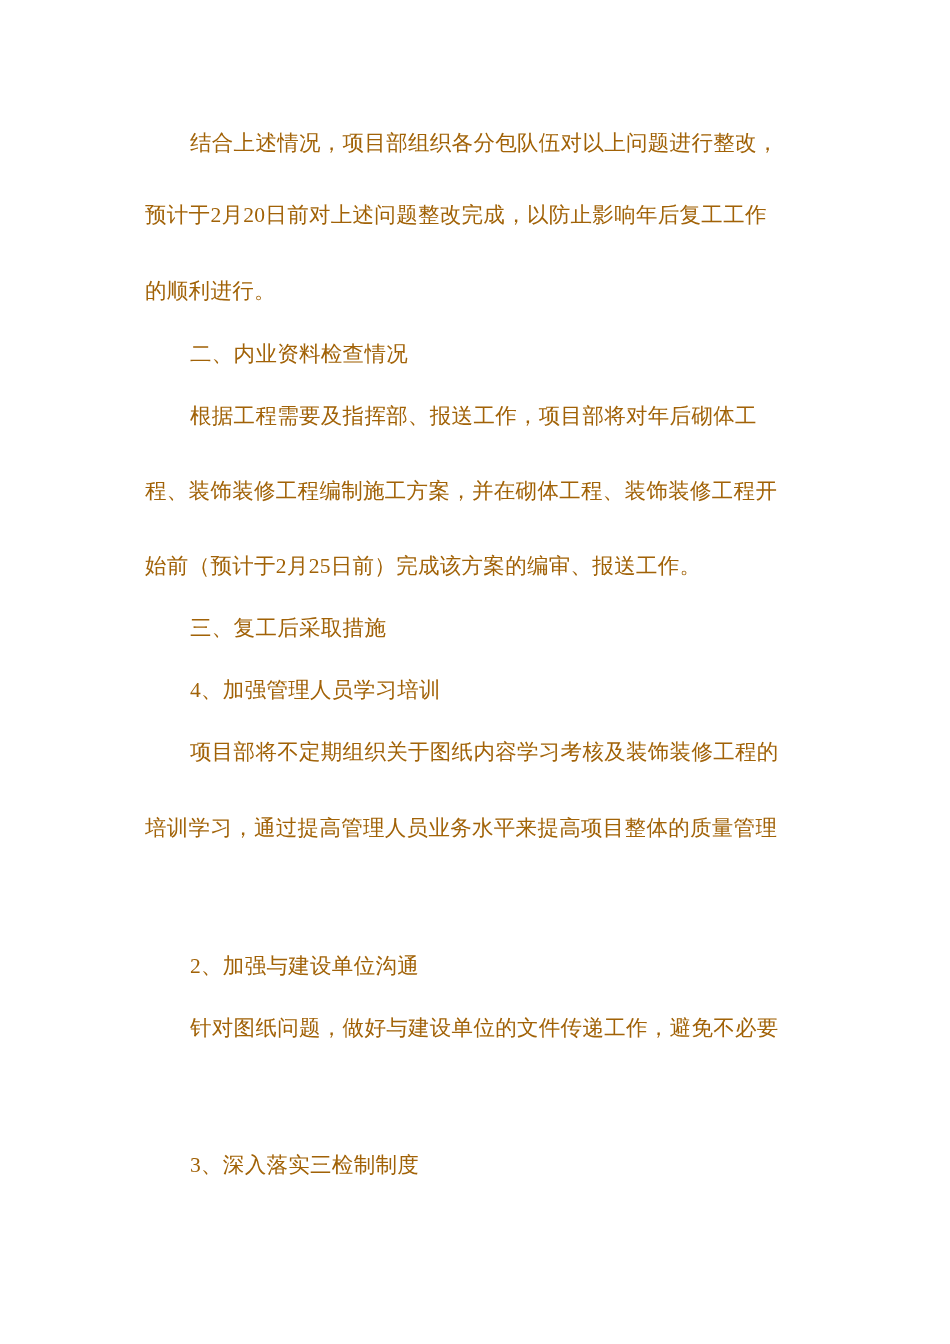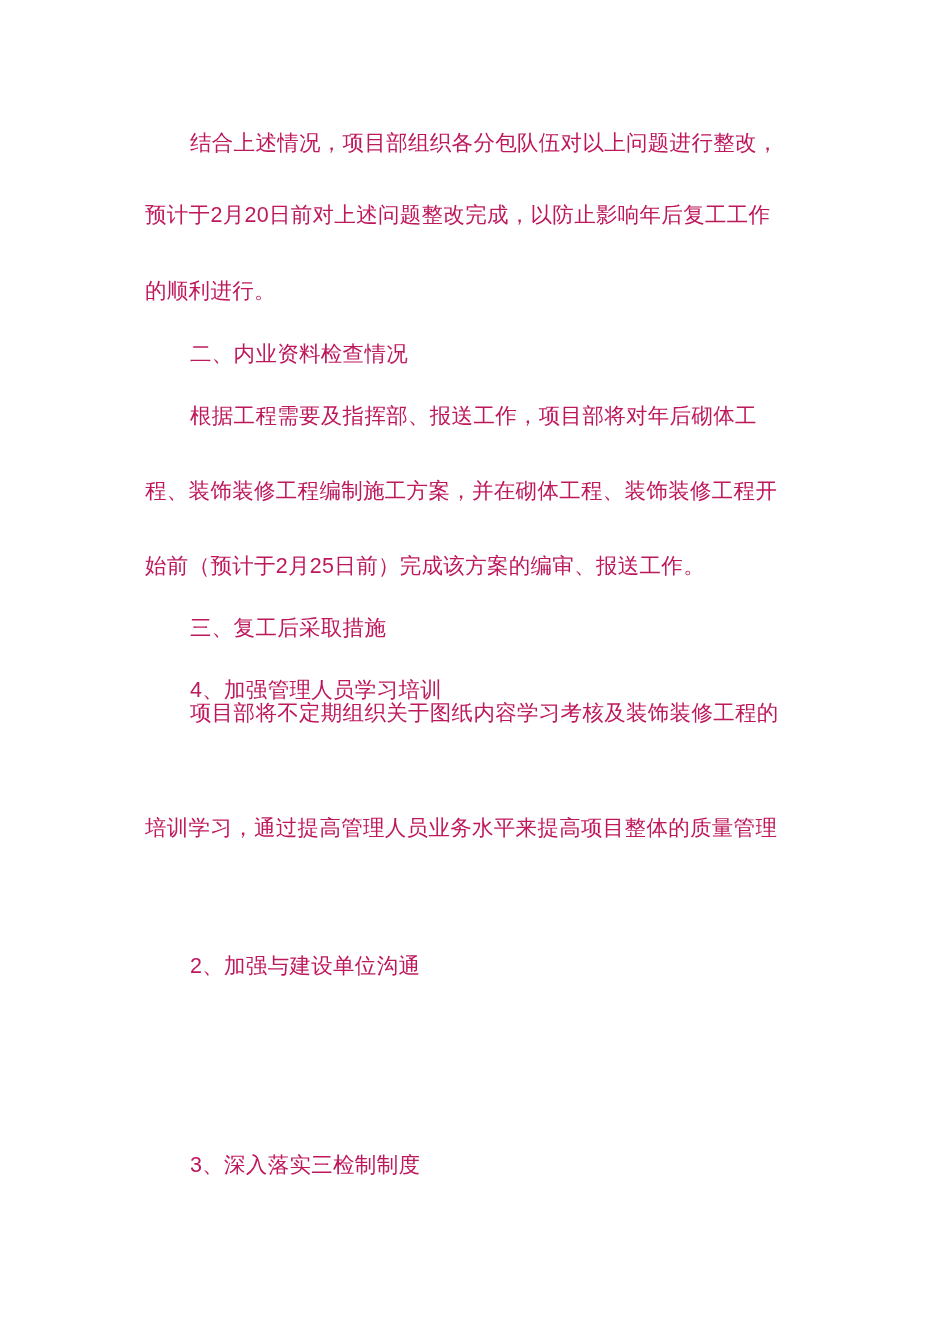--- a/index.html
+++ b/index.html
@@ -2,24 +2,24 @@
 <html><head>
   <meta charset="utf-8">
   <style>
     html, body { margin: 0; padding: 0; background: #ffffff; }
     body { width: 950px; height: 1344px; position: relative; overflow: hidden; }
     .page { position: absolute; left: 0; top: 0; width: 950px; height: 1344px; background: #ffffff; }
     .line {
       position: absolute;
       left: 145px;
       width: 660px;
-      font-family: Liberation Sans, sans-serif;
+      font-family: Liberation Serif, serif;
       font-size: 21.5px;
       line-height: 28px;
-      color: #be185d;
+      color: #a16207;
       white-space: nowrap;
       letter-spacing: 0.3px;
     }
     .indent { left: 190px; }
   </style>
 </head>
 <body>
 
 <div class="page">
   <div class="line indent" style="top:129px">结合上述情况，项目部组织各分包队伍对以上问题进行整改，</div>
@@ -29,20 +29,21 @@
   <div class="line indent" style="top:340px">二、内业资料检查情况</div>
 
   <div class="line indent" style="top:402px">根据工程需要及指挥部、报送工作，项目部将对年后砌体工</div>
   <div class="line" style="top:477px">程、装饰装修工程编制施工方案，并在砌体工程、装饰装修工程开</div>
   <div class="line" style="top:552px">始前（预计于2月25日前）完成该方案的编审、报送工作。</div>
 
   <div class="line indent" style="top:614px">三、复工后采取措施</div>
 
   <div class="line indent" style="top:676px">4、加强管理人员学习培训</div>
 
-  <div class="line indent" style="top:699px">项目部将不定期组织关于图纸内容学习考核及装饰装修工程的</div>
+  <div class="line indent" style="top:738px">项目部将不定期组织关于图纸内容学习考核及装饰装修工程的</div>
   <div class="line" style="top:814px">培训学习，通过提高管理人员业务水平来提高项目整体的质量管理</div>
 
   <div class="line indent" style="top:952px">2、加强与建设单位沟通</div>
 
+  <div class="line indent" style="top:1014px">针对图纸问题，做好与建设单位的文件传递工作，避免不必要</div>
 
   <div class="line indent" style="top:1151px">3、深入落实三检制制度</div>
 </div>
 
 </body></html>

